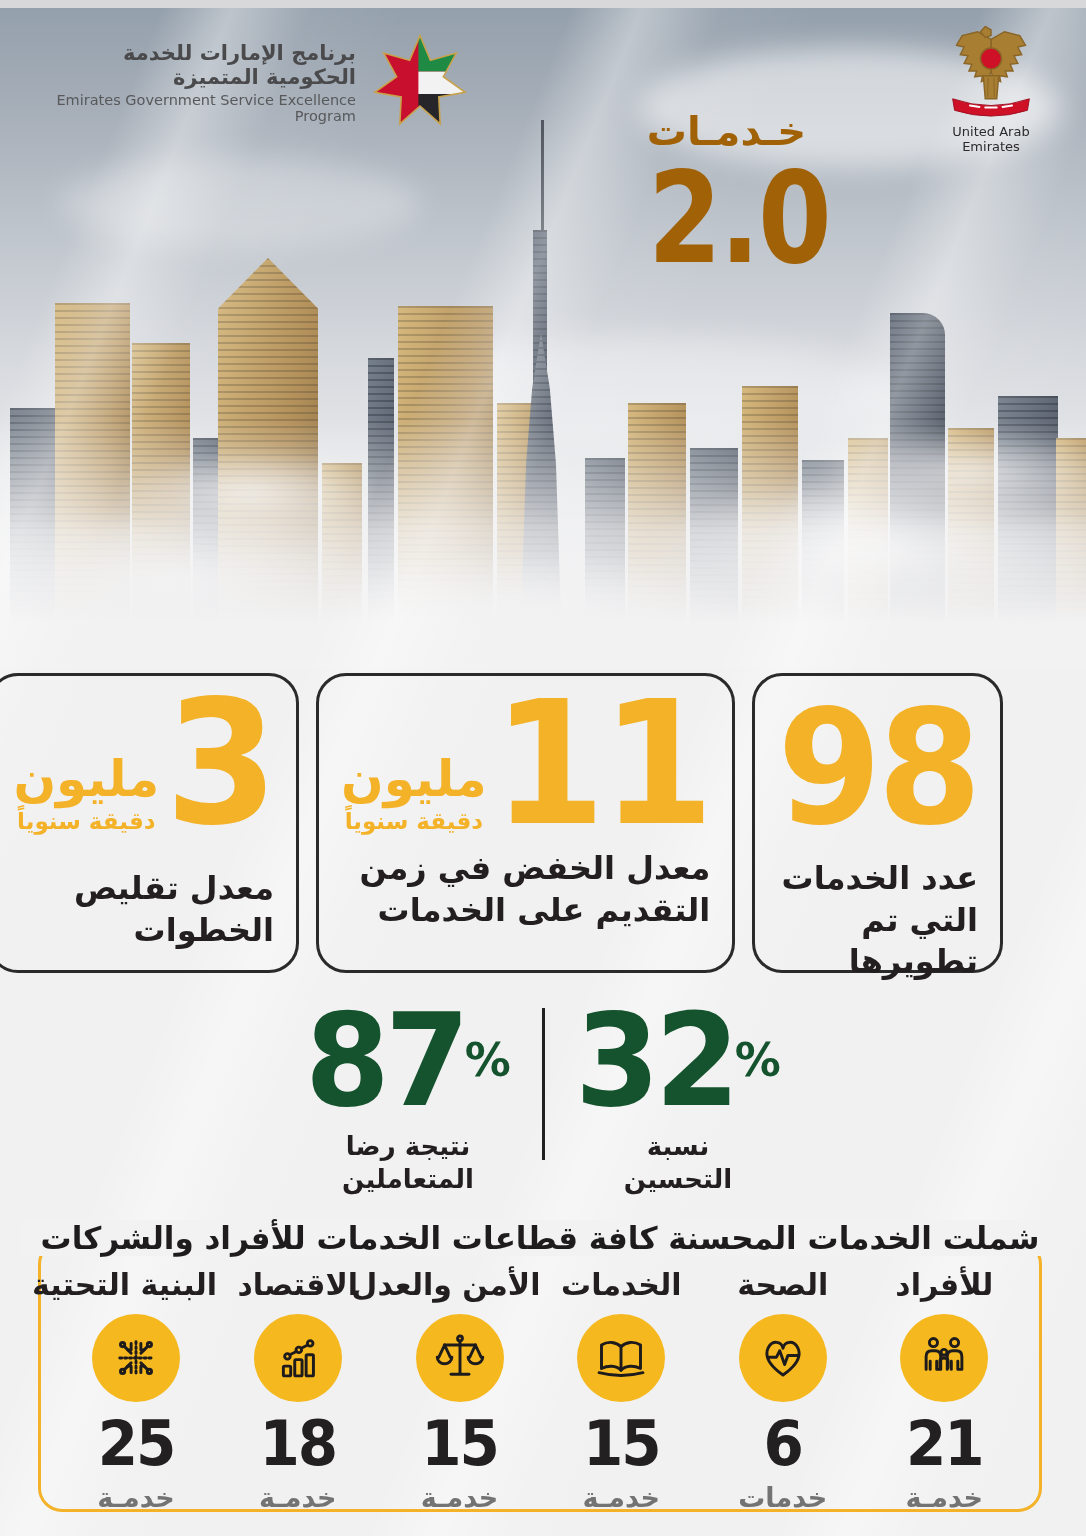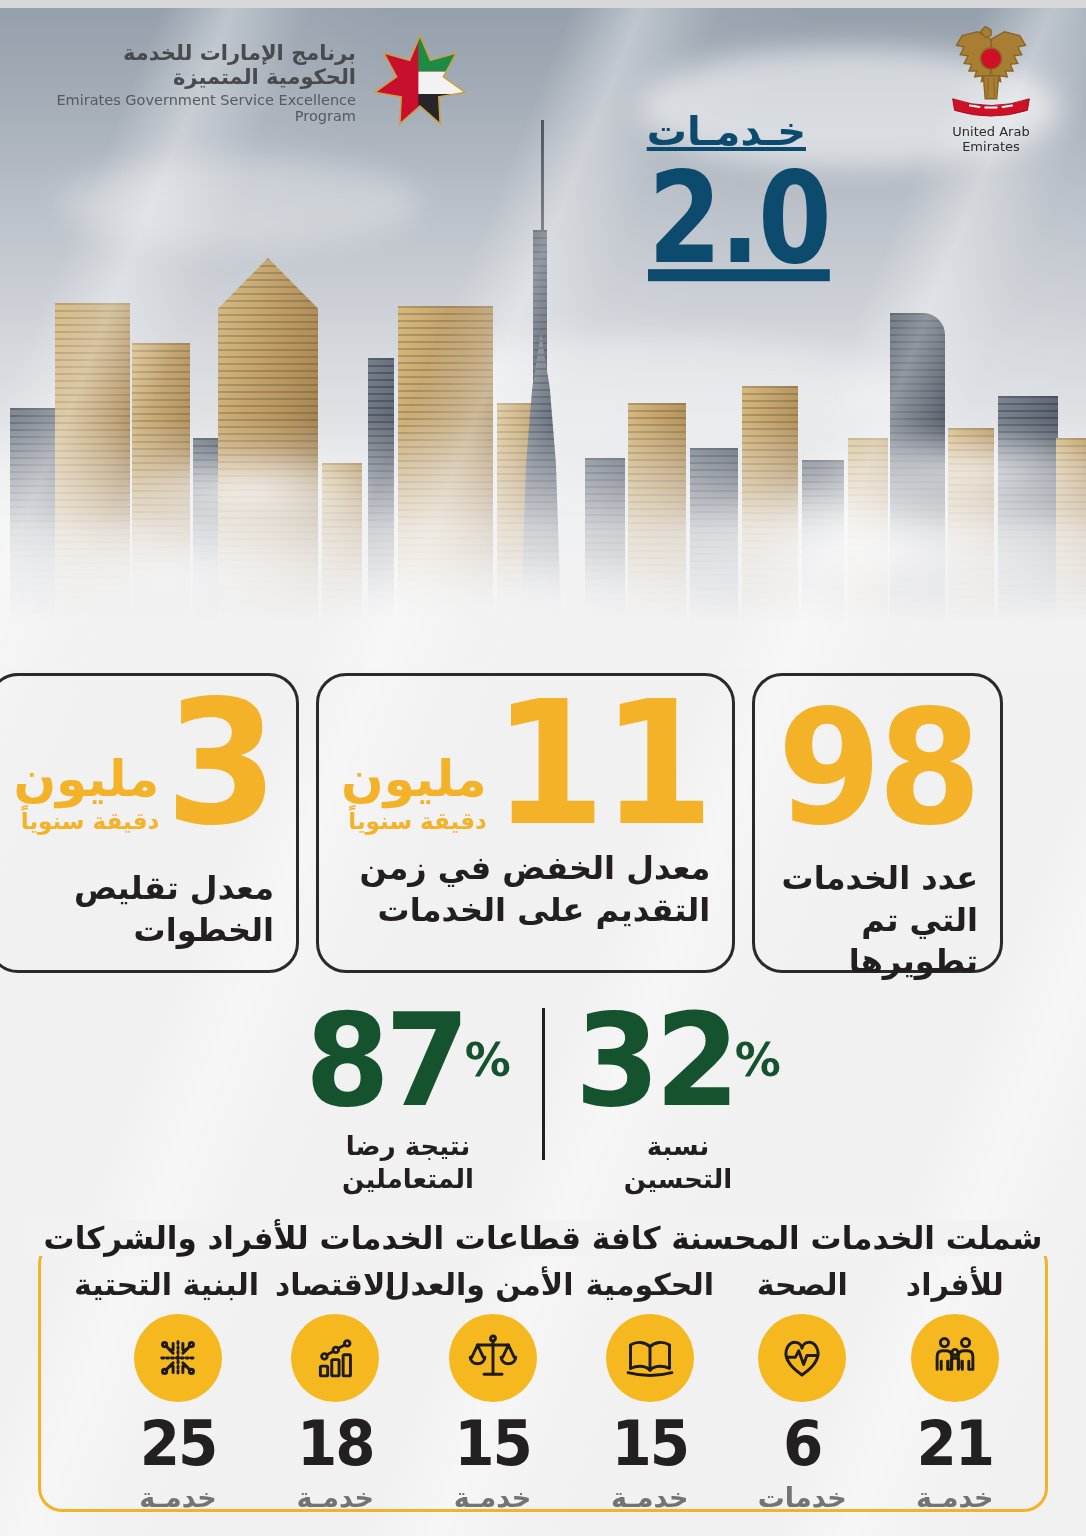--- a/index.html
+++ b/index.html
@@ -33,50 +33,50 @@
   .brand{ position:absolute; top:26px; left:34px; display:flex; align-items:center; gap:16px; z-index:5; }
   .brand-text{ width:322px; text-align:right; direction:rtl; }
   .brand-ar{ font-size:21px; font-weight:700; color:#4a4a4c; }
   .brand-en{ font-size:14.5px; color:#58595b; margin-top:3px; direction:ltr; }
   .emblem{ position:absolute; top:18px; right:30px; width:130px; text-align:center; z-index:5; }
   .emblem-label{ font-size:13px; color:#2d2a2b; margin-top:2px; }
   
   .cycle-title{ position:absolute; top:86px; left:85px; width:562px; z-index:4;
     color:#fff; font-weight:700; font-size:90px; line-height:1.12; text-align:right; direction:rtl;
     text-shadow:0 3px 10px rgba(40,50,70,.18); }
-  .services{ position:absolute; top:100px; left:648px; width:158px; text-align:center; z-index:4; color:#0c4a6e;text-decoration:underline; }
+  .services{ position:absolute; top:100px; left:648px; width:158px; text-align:center; z-index:4; color:#a16207; }
   .services-label{ font-size:40px; font-weight:700; direction:rtl; }
   .services-version{ font-size:106px; font-weight:800; line-height:.92; letter-spacing:-2px;
     transform:scaleY(1.2); transform-origin:top center; margin-top:6px; }
   
   .cards{ position:absolute; top:665px; left:95px; right:83px; height:300px;
     display:flex; flex-direction:row-reverse; gap:17px; z-index:4; }
   .card{ flex:1; border:3px solid #2b2a2a; border-radius:30px; padding:16px 22px 14px; direction:rtl; }
   .big-num{ color:#f3b227; font-weight:700; letter-spacing:-4px; line-height:.8;
     transform:scaleY(1.06); transform-origin:top; }
   .num-center{ font-size:150px; text-align:center; margin-top:12px; }
   .card-top{ display:flex; align-items:flex-start; gap:6px; margin-top:4px; }
   .card-top .big-num{ font-size:162px; }
-  .unit-col{ margin-top:58px; text-align:right; color:#f3b227; }
+  .unit-col{ margin-top:58px; text-align:center; color:#f3b227; }
   .unit-big{ font-size:50px; font-weight:700; line-height:1; }
   .unit-small{ font-size:23px; font-weight:700; margin-top:4px; }
   .card-desc{ font-size:32px; font-weight:700; line-height:1.3; color:#231f20; text-align:right; margin-top:14px; }
   .card-desc.pad{ margin-top:34px; }
   
   .percents{ position:absolute; top:996px; left:0; right:0; display:flex; justify-content:center;
     align-items:flex-start; z-index:4; }
   .pct{ width:215px; text-align:center; }
   .pct-num{ display:flex; justify-content:center; align-items:center; color:#14532d; font-weight:800; }
   .pct-val{ font-size:122px; line-height:.9; letter-spacing:-5px; transform:scaleY(1.05); transform-origin:top; }
   .pct-sym{ font-size:46px; margin-top:2px; font-weight:800; }
   .pct-label{ font-size:26px; font-weight:700; line-height:1.28; direction:rtl; margin:16px auto 0; width:160px; }
   .pct-divider{ width:3px; height:152px; background:#232021; margin:4px 26px 0; }
   
-  .sectors-box{ position:absolute; top:1232px; left:38px; right:38px; height:272px; z-index:4;
-    border:3.5px solid #f3b227; border-radius:24px;padding-left:42px; }
+  .sectors-box{ position:absolute; top:1232px; left:38px; right:44px; height:272px; z-index:4;
+    border:3.5px solid #f3b227; border-radius:24px; }
   .sectors-heading{ position:absolute; top:-23px; left:50%; transform:translateX(-50%);
     background:#f2f2f3; padding:0 20px; white-space:nowrap; font-size:31px; font-weight:700;
     color:#1f1c1d; direction:rtl; }
   .sectors-row{ display:flex; flex-direction:row-reverse; justify-content:space-between;
     padding:24px 14px 0; }
   .sector{ width:162px; text-align:center; }
   .sector-name{ font-size:30px; font-weight:700; direction:rtl; white-space:nowrap; }
   .sector-circle{ width:88px; height:88px; border-radius:50%; background:#f5b81f;
     margin:12px auto 10px; display:flex; align-items:center; justify-content:center; }
   .sector-count{ font-size:58px; font-weight:800; letter-spacing:-2px; color:#232021; line-height:1;
@@ -252,21 +252,21 @@
           <svg class="ic" width="52" height="52" viewBox="0 0 64 64">
             <path d="M32,53 C15,41 9,29 14,19 C19,10 30,11 32,20 C34,11 45,10 50,19 C55,29 49,41 32,53 Z"></path>
             <polyline points="13,31 24,31 28,23 34,40 38,29 51,29"></polyline>
           </svg>
         </div>
         <div class="sector-count">6</div>
         <div class="sector-unit">خدمات</div>
       </div>
 
       <div class="sector">
-        <div class="sector-name">الحكومية</div>
+        <div class="sector-name">الخدمات</div>
         <div class="sector-circle">
           <svg class="ic" width="52" height="52" viewBox="0 0 64 64">
             <path d="M8,16 C16,11 26,12 32,18 C38,12 48,11 56,16 V45 C48,41 38,41 32,47 C26,41 16,41 8,45 Z"></path>
             <line x1="32" y1="18" x2="32" y2="47"></line>
             <path d="M5,50 Q32,57 59,50"></path>
           </svg>
         </div>
         <div class="sector-count">15</div>
         <div class="sector-unit">خدمـة</div>
       </div>

